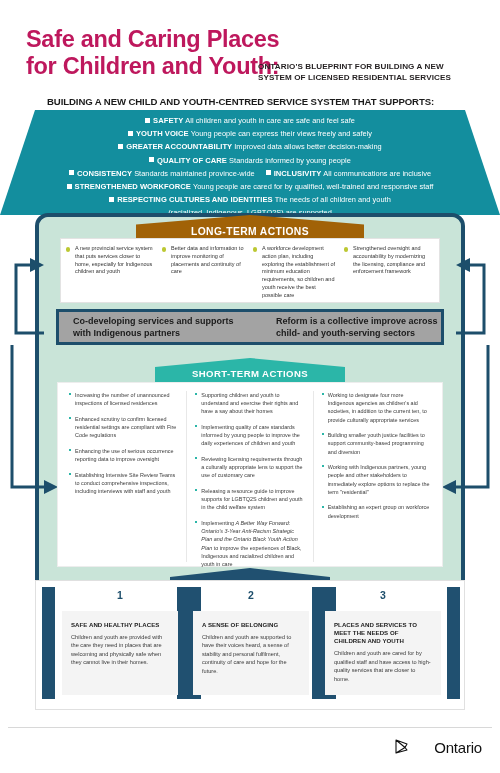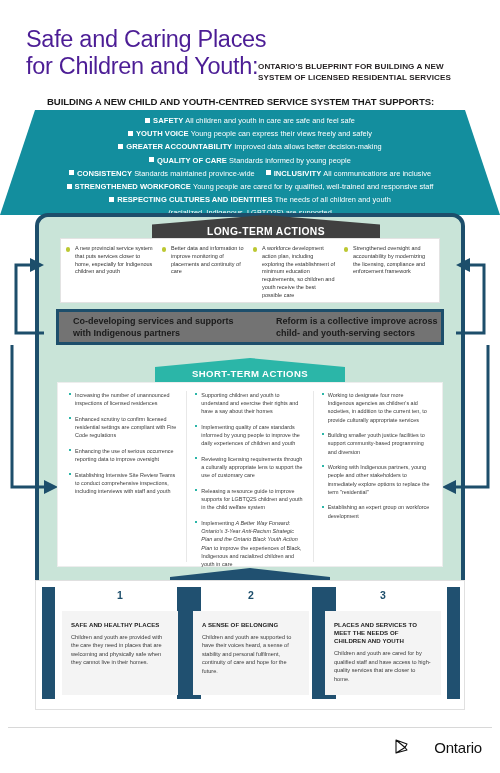--- a/index.html
+++ b/index.html
@@ -8,22 +8,22 @@
     background: #ffffff;
     font-family: "Liberation Sans", sans-serif;
     overflow: hidden;
   }
   #page { position: relative; width: 500px; height: 773px; background: #ffffff; }
 
   
   .header { position: absolute; left: 0; top: 0; width: 500px; height: 95px; }
   .title-main {
     position: absolute; left: 26px; top: 26px;
-    font-size: 23.5px; font-weight: normal; line-height: 1.13;
-    color: #4c1d95; letter-spacing: -0.3px;
+    font-size: 23.5px; font-weight: bold; line-height: 1.13;
+    color: #be185d; letter-spacing: -0.3px;
   }
   .title-sub {
     position: absolute; left: 258px; top: 61px; width: 232px;
     font-size: 8.1px; font-weight: bold; line-height: 1.42;
     color: #231f20; letter-spacing: 0.1px;
   }
   .building-line {
     position: absolute; left: 0; top: 96px; width: 500px;
     text-align: left; font-size: 9.6px; font-weight: bold;
     color: #1b1b1b; letter-spacing: -0.1px; margin-left: 47px;
@@ -63,22 +63,22 @@
   
   .banner {
     position: absolute; text-align: center; color: #ffffff;
     font-weight: bold; letter-spacing: 0.4px;
     clip-path: polygon(50% 0%, 100% 38%, 100% 100%, 0% 100%, 0% 38%);
     display: flex; align-items: flex-end; justify-content: center;
   }
   .banner span { display: block; padding-bottom: 3px; }
 
   #banner-long {
-    left: 152px; top: 215px; width: 228px; height: 25px;
-    background: #404040; font-size: 10.3px;
+    left: 136px; top: 215px; width: 228px; height: 25px;
+    background: #a16207; font-size: 10.3px;
   }
   #banner-short {
     left: 155px; top: 358px; width: 190px; height: 24px;
     background: #2bb6a8; font-size: 9.6px; align-items: flex-end;
   }
   #banner-quality {
     left: 170px; top: 568px; width: 160px; height: 24px;
     background: #205070; font-size: 9.8px;
   }
 
@@ -96,21 +96,21 @@
     width: 4.2px; height: 4.2px; border-radius: 50%;
     background: #bcc832;
   }
   .lt-text {
     font-size: 5.5px; line-height: 1.42; color: #333333;
   }
 
   
   .mid-box {
     position: absolute; left: 56px; top: 309px; width: 388px; height: 36px;
-    background: #737373; border: 3px solid #1d4e6b;
+    background: #a3a3a3; border: 3px solid #1d4e6b;
     display: flex; align-items: center; gap: 24px;
   }
   .mid-col {
     flex: 1; font-size: 9px; font-weight: bold; line-height: 1.35;
     color: #1b1b1b; padding-left: 14px;
   }
   .mid-col.second { padding-left: 14px; }
 
   
   .st-panel {

